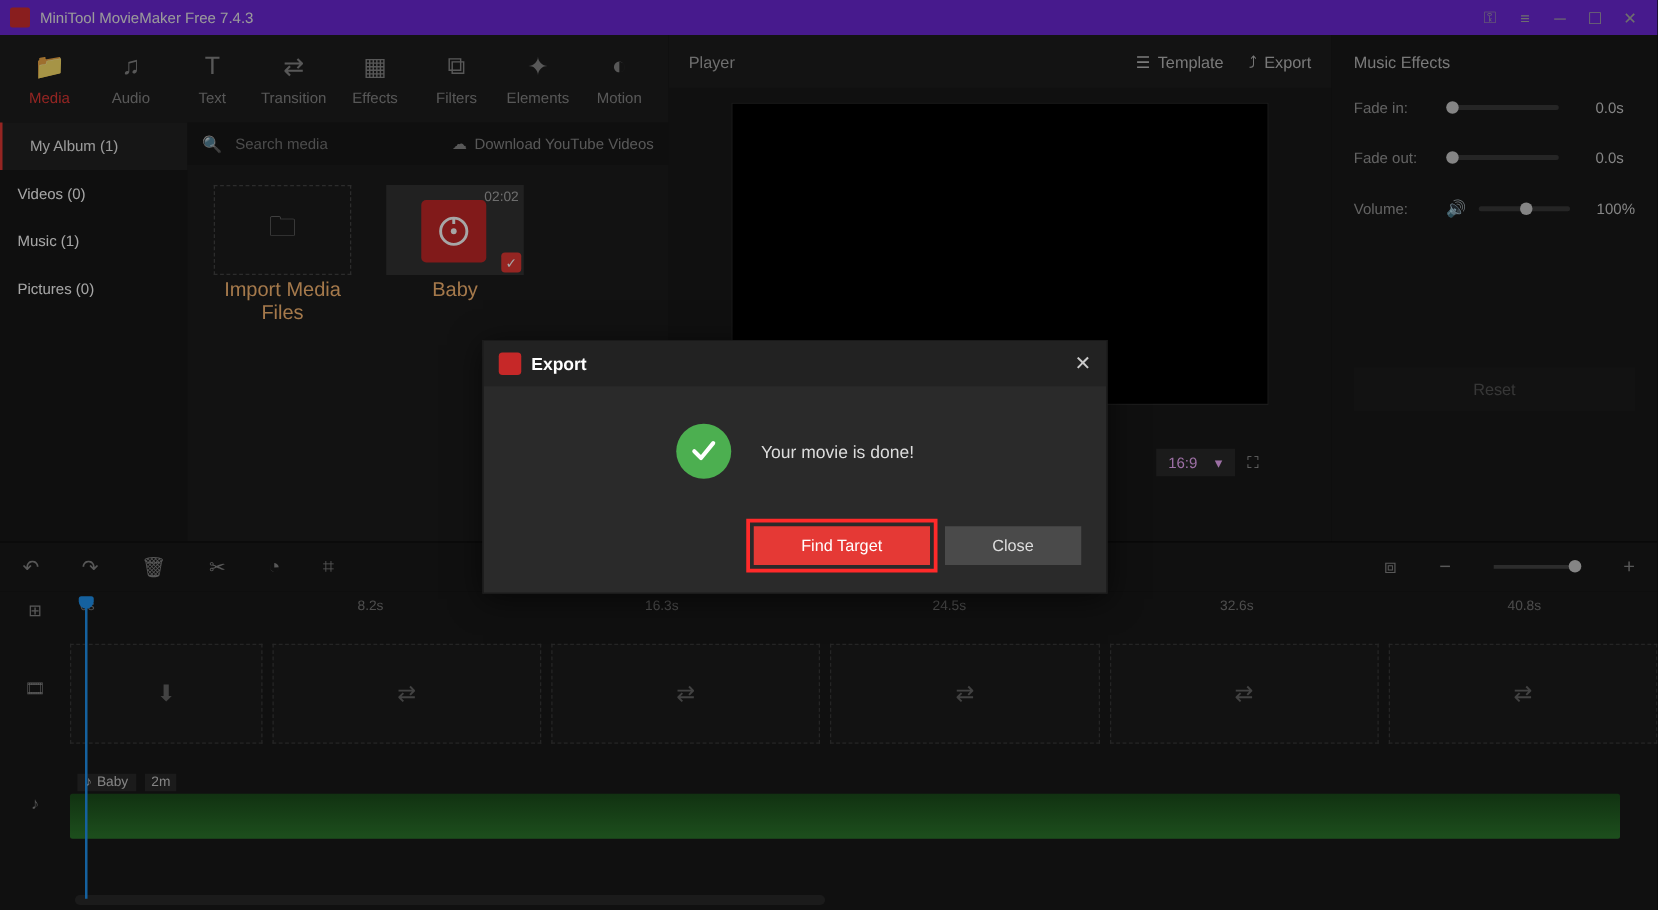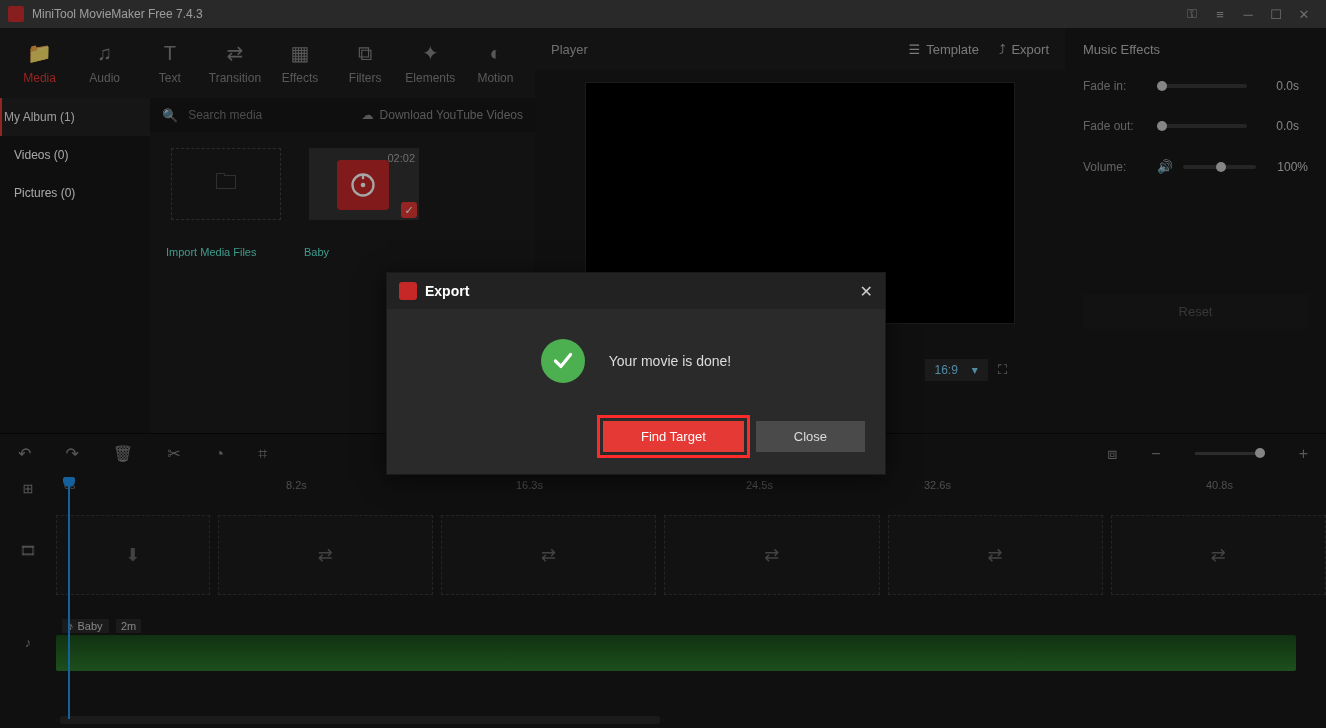--- a/index.html
+++ b/index.html
@@ -1,56 +1,56 @@
 <!DOCTYPE html>
 <html><head>
 <meta charset="utf-8">
 <style>
 * { margin: 0; padding: 0; box-sizing: border-box; font-family: -apple-system, BlinkMacSystemFont, "Segoe UI", Arial, sans-serif; }
 body { background: #0d0d0d; width: 1326px; height: 728px; overflow: hidden; color: #ccc; font-size: 13px; position: relative; }
-.titlebar { height: 28px; background: #404040; display: flex; align-items: center; padding: 0 8px; }
+.titlebar { height: 28px; background: #6d28d9; display: flex; align-items: center; padding: 0 8px; }
 .titlebar .logo { width: 16px; height: 16px; background: #d32f2f; border-radius: 2px; margin-right: 8px; }
 .titlebar .title { color: #eee; font-size: 12px; flex: 1; }
 .titlebar .winbtn { width: 28px; height: 28px; display: flex; align-items: center; justify-content: center; color: #aaa; cursor: pointer; }
 .key-icon { color: #d4a017; }
 .main-row { display: flex; height: 405px; }
 .left-panel { width: 535px; background: #1a1a1a; display: flex; flex-direction: column; }
 .tool-tabs { height: 70px; display: flex; align-items: center; padding: 0 10px; background: #1e1e1e; gap: 6px;}
 .tool-tab { width: 60px; display: flex; flex-direction: column; align-items: center; gap: 6px; color: #888; cursor: pointer; }
 .tool-tab.active { color: #e53935; }
 .tool-tab .ticon { font-size: 20px; height: 24px; display:flex; align-items:center;}
 .tool-tab .tlabel { font-size: 12px; }
 .left-body { flex: 1; display: flex; }
 .album-side { width: 150px; background: #181818; }
 .album-item { padding: 12px 14px; color: #ffffff; font-size: 12px; cursor: pointer; }
-.album-item.active { background: #222; color: #eee; border-left: 2px solid #e53935; padding-left:2px; }
+.album-item.active { background: #222; color: #eee; border-left: 2px solid #e53935; padding-left:22px; }
 .media-area { flex: 1; background: #1d1d1d; }
 .search-row { height: 34px; display: flex; align-items: center; padding: 0 12px; gap: 10px; background: #181818; }
 .search-row .sicon { color: #666; }
 .search-row input { background: transparent; border: none; color: #888; outline: none; flex: 1; font-size: 12px; }
 .search-row .ytlink { color: #888; font-size: 12px; display: flex; align-items: center; gap: 6px; cursor: pointer; }
 .media-grid { display: flex; gap: 18px; padding: 16px; }
-.media-card { width: 120px; }
+.media-card { width: 120px; text-align: center; }
 .import-box { width: 110px; height: 72px; border: 1px dashed #444; display: flex; align-items: center; justify-content: center; color: #777; font-size: 22px; margin: 0 auto; cursor:pointer;}
 .media-thumb { width: 110px; height: 72px; background: #333; position: relative; margin: 0 auto; }
 .media-thumb .redsq { position: absolute; left: 28px; top: 12px; width: 52px; height: 50px; background: #c62828; display:flex; align-items:center; justify-content:center; border-radius:4px;}
 .media-thumb .dur { position: absolute; right: 4px; top: 4px; font-size: 11px; color: #aaa; }
 .media-thumb .chk { position: absolute; right: 2px; bottom: 2px; width: 16px; height: 16px; background: #e53935; border-radius: 3px; display:flex; align-items:center; justify-content:center; font-size:11px; color:#fff;}
-.media-card .caption { margin-top: 26px; color: #5eead4; font-size: 11px; }
+.media-card .caption { margin-top: 4px; color: #fdba74; font-size: 16px; }
 .center-panel { width: 530px; background: #1a1a1a; }
 .player-head { height: 42px; display: flex; align-items: center; padding: 0 16px; background: #1e1e1e; }
 .player-head .pname { color: #aaa; font-size: 13px; flex: 1; }
 .head-btn { display: flex; align-items: center; gap: 6px; color: #bbb; margin-left: 20px; cursor: pointer; font-size: 13px; }
 .player-body { padding: 12px 40px; }
 .video-preview { width: 430px; height: 242px; background: #000; margin: 0 auto; border: 1px solid #2a2a2a; }
 .time-row { display: flex; align-items: center; justify-content: center; gap: 6px; margin-top: 12px; font-size: 13px; }
 .time-cur { color: #e53935; }
 .time-tot { color: #bbb; }
 .aspect-row { display: flex; justify-content: flex-end; align-items: center; gap: 10px; padding: 8px 18px; }
-.aspect-sel { background: #2a2a2a; padding: 4px 10px; color: #7dd3fc; display: flex; align-items: center; gap: 14px; font-size: 12px; cursor:pointer;}
+.aspect-sel { background: #2a2a2a; padding: 4px 10px; color: #f0abfc; display: flex; align-items: center; gap: 14px; font-size: 12px; cursor:pointer;}
 .fs-icon { color: #aaa; cursor: pointer; }
 .right-panel { flex: 1; background: #1a1a1a; padding: 14px 18px; }
 .right-panel .rtitle { color: #bbb; font-size: 13px; margin-bottom: 22px; }
 .prop-row { display: flex; align-items: center; margin-bottom: 26px; gap: 10px; }
 .prop-row .plabel { width: 64px; color: #999; font-size: 12px; }
 .slider { flex: 1; height: 4px; background: #3a3a3a; position: relative; border-radius: 2px; max-width: 90px;}
 .slider .knob { position: absolute; width: 10px; height: 10px; background: #ccc; border-radius: 50%; top: -3px; left: 0; }
 .slider .knob.mid { left: 45%; }
 .prop-row .pval { width: 42px; text-align: right; color: #ccc; font-size: 12px; }
 .vol-icon { color: #ccc; }
@@ -138,20 +138,21 @@
       </div>
       <div class="tool-tab">
         <span class="ticon">◐</span>
         <span class="tlabel">Motion</span>
       </div>
     </div>
     <div class="left-body">
       <div class="album-side">
         <div class="album-item active">My Album (1)</div>
         <div class="album-item">Videos (0)</div>
+        <div class="album-item">Music (1)</div>
         <div class="album-item">Pictures (0)</div>
       </div>
       <div class="media-area">
         <div class="search-row">
           <span class="sicon">🔍</span>
           <input placeholder="Search media" style="">
           <span class="ytlink">
             <span>☁</span>
             <span>Download YouTube Videos</span>
           </span>
@@ -260,21 +261,21 @@
     <div class="ti" style="height:30px">⊞</div>
     <div class="ti" style="height:94px">🎞</div>
     <div class="ti" style="height:90px">♪</div>
   </div>
   <div class="playhead"></div>
   <div class="ruler">
     <span class="mark" style="left:8px">0s</span>
     <span class="mark" style="left:230px">8.2s</span>
     <span class="mark" style="left:460px">16.3s</span>
     <span class="mark" style="left:690px">24.5s</span>
-    <span class="mark" style="left:868px">32.6s</span>
+    <span class="mark" style="left:920px">32.6s</span>
     <span class="mark" style="left:1150px">40.8s</span>
   </div>
   <div class="video-track">
     <div class="clip first">
         <span class="cicon">⬇</span>
       </div>
     <div class="clip">
         <span class="cicon">⇄</span>
       </div>
     <div class="clip">

